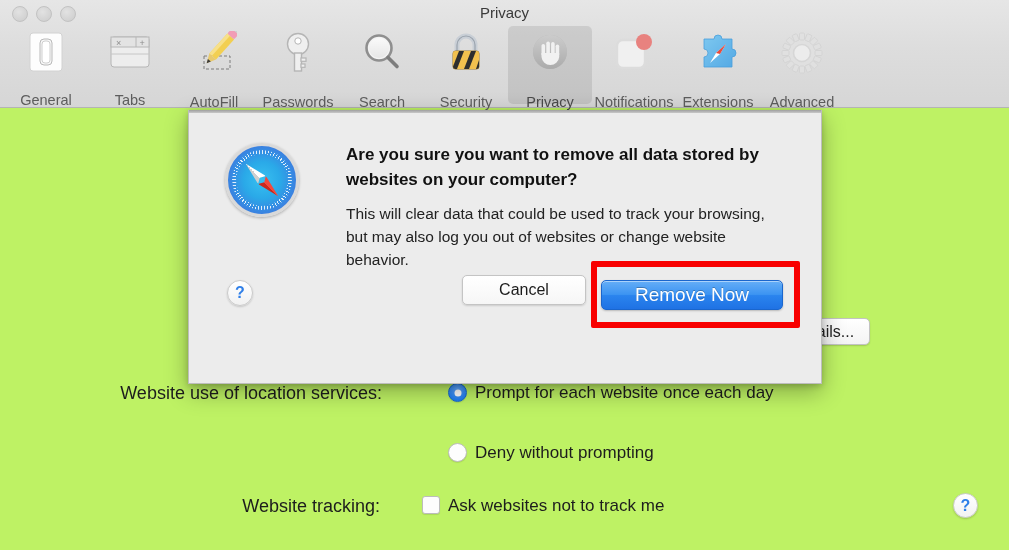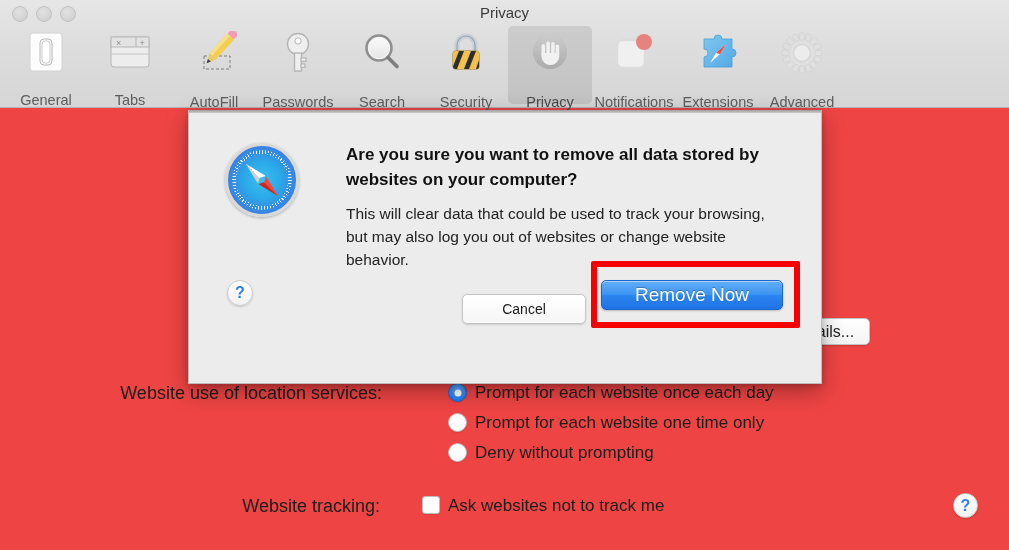--- a/index.html
+++ b/index.html
@@ -5,21 +5,21 @@
   * { box-sizing: border-box; margin: 0; padding: 0; }
   html, body {
     width: 1009px; height: 550px;
     font-family: "Liberation Sans", sans-serif;
     background: #ececec;
     overflow: hidden;
   }
   #root {
     position: relative;
     width: 1009px; height: 550px;
-    background: #ef4444;
+    background: #bef264;
   }
 
   
   .titlebar {
     position: absolute; left: 0; top: 0;
     width: 1009px; height: 108px;
     background: linear-gradient(to bottom, #e6e6e6 0%, #dddddd 45%, #d6d6d6 100%);
     border-bottom: 1px solid #b4b4b4;
   }
   .traffic {
@@ -186,28 +186,28 @@
   .sheet-help {
     position: absolute; left: 38px; top: 170px;
     width: 26px; height: 26px; border-radius: 50%;
     background: linear-gradient(to bottom, #ffffff, #f1f1f1);
     border: 1px solid #cacaca;
     box-shadow: 0 1px 2px rgba(0,0,0,0.16);
     display: flex; align-items: center; justify-content: center;
     font-size: 16px; font-weight: bold; color: #2f7fe8;
   }
   .btn-cancel {
-    position: absolute; left: 273px; top: 184px;
+    position: absolute; left: 273px; top: 165px;
     width: 124px; height: 30px;
     background: linear-gradient(to bottom, #ffffff, #f6f6f6);
     border: 1px solid #c4c4c4;
     border-radius: 5px;
     box-shadow: 0 1px 2px rgba(0,0,0,0.14);
     display: flex; align-items: center; justify-content: center;
-    font-size: 14px; color: #1b1b1b;
+    font-size: 16px; color: #1b1b1b;
   }
   .btn-default {
     position: absolute; left: 412px; top: 170px;
     width: 182px; height: 30px;
     background: linear-gradient(to bottom, #65aef7 0%, #3c94f2 48%, #2a84ee 52%, #1f72e4 100%);
     border: 1px solid #1a66cd;
     border-radius: 5px;
     box-shadow: 0 1px 2px rgba(0,0,0,0.22), inset 0 1px 0 rgba(255,255,255,0.45);
     display: flex; align-items: center; justify-content: center;
     font-size: 19px; color: #ffffff;
@@ -429,24 +429,20 @@
 
   <div class="details-btn">Details...</div>
 
   <div class="row-label" style="left:110px; top:383px; width:272px;">Website use of location services:</div>
 
   <div class="opt" style="left:448px; top:383px;">
     <span class="radio on"></span>
     <span>Prompt for each website once each day</span>
   </div>
 
-  <div class="opt" style="left:448px; top:413px;">
-    <span class="radio"></span>
-    <span>Prompt for each website one time only</span>
-  </div>
 
   <div class="opt" style="left:448px; top:443px;">
     <span class="radio"></span>
     <span>Deny without prompting</span>
   </div>
 
   <div class="row-label" style="left:200px; top:496px; width:180px;">Website tracking:</div>
 
   <div class="opt" style="left:422px; top:496px;">
     <span class="checkbox"></span>

